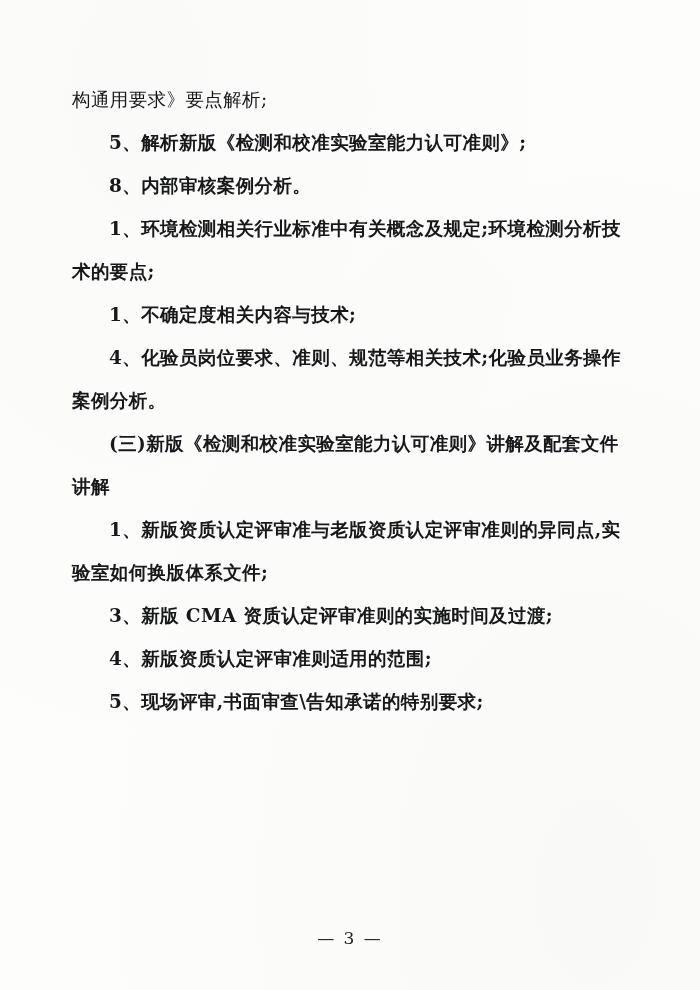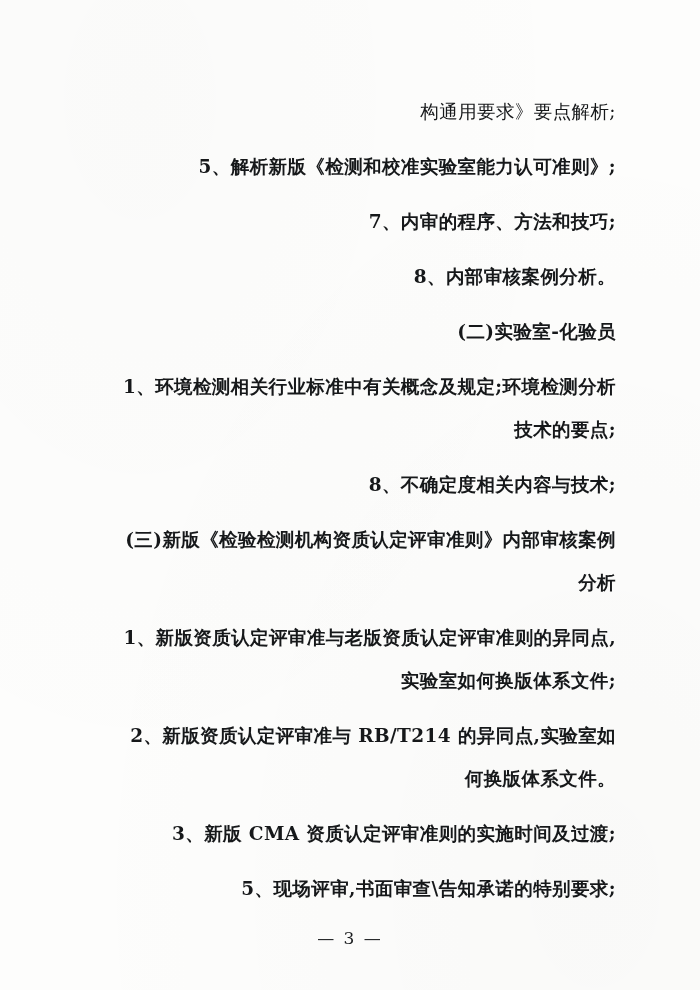--- a/index.html
+++ b/index.html
@@ -32,23 +32,22 @@
     pointer-events: none;
   }
   .body-text {
     position: relative;
     font-size: 18.5px;
     line-height: 43px;
     color: #16181a;
     letter-spacing: 0.4px;
   }
   .para {
-    margin: 12px;
+    margin: 0;
     white-space: pre-wrap;
-    text-align: right;
   }
   .para.indent {
     text-indent: 2em;
     font-weight: bold;
   }
   .para.noindent {
     text-indent: 0;
   }
   .footer {
     position: absolute;
@@ -63,27 +62,26 @@
   }
 </style>
 </head>
 <body>
 
 <div class="page">
   <div class="body-text">
 
     <p class="para noindent">构通用要求》要点解析;</p>
     <p class="para indent">5、解析新版《检测和校准实验室能力认可准则》;</p>
-    <p class="para indent">7、内审的程序、方法和技巧;</p>
     <p class="para indent">8、内部审核案例分析。</p>
-    <p class="para indent">(二)实验室-化验员</p>
     <p class="para indent">1、环境检测相关行业标准中有关概念及规定;环境检测分析技术的要点;</p>
-    <p class="para indent">8、不确定度相关内容与技术;</p>
-    <p class="para indent">(三)新版《检验检测机构资质认定评审准则》内部审核案例分析</p>
+    <p class="para indent">1、不确定度相关内容与技术;</p>
+    <p class="para indent">4、化验员岗位要求、准则、规范等相关技术;化验员业务操作案例分析。</p>
+    <p class="para indent">(三)新版《检测和校准实验室能力认可准则》讲解及配套文件讲解</p>
     <p class="para indent">1、新版资质认定评审准与老版资质认定评审准则的异同点,实验室如何换版体系文件;</p>
-    <p class="para indent">2、新版资质认定评审准与 RB/T214 的异同点,实验室如何换版体系文件。</p>
     <p class="para indent">3、新版 CMA 资质认定评审准则的实施时间及过渡;</p>
+    <p class="para indent">4、新版资质认定评审准则适用的范围;</p>
     <p class="para indent">5、现场评审,书面审查\告知承诺的特别要求;</p>
 
   </div>
 
   <div class="footer">— 3 —</div>
 </div>
 
 </body></html>

